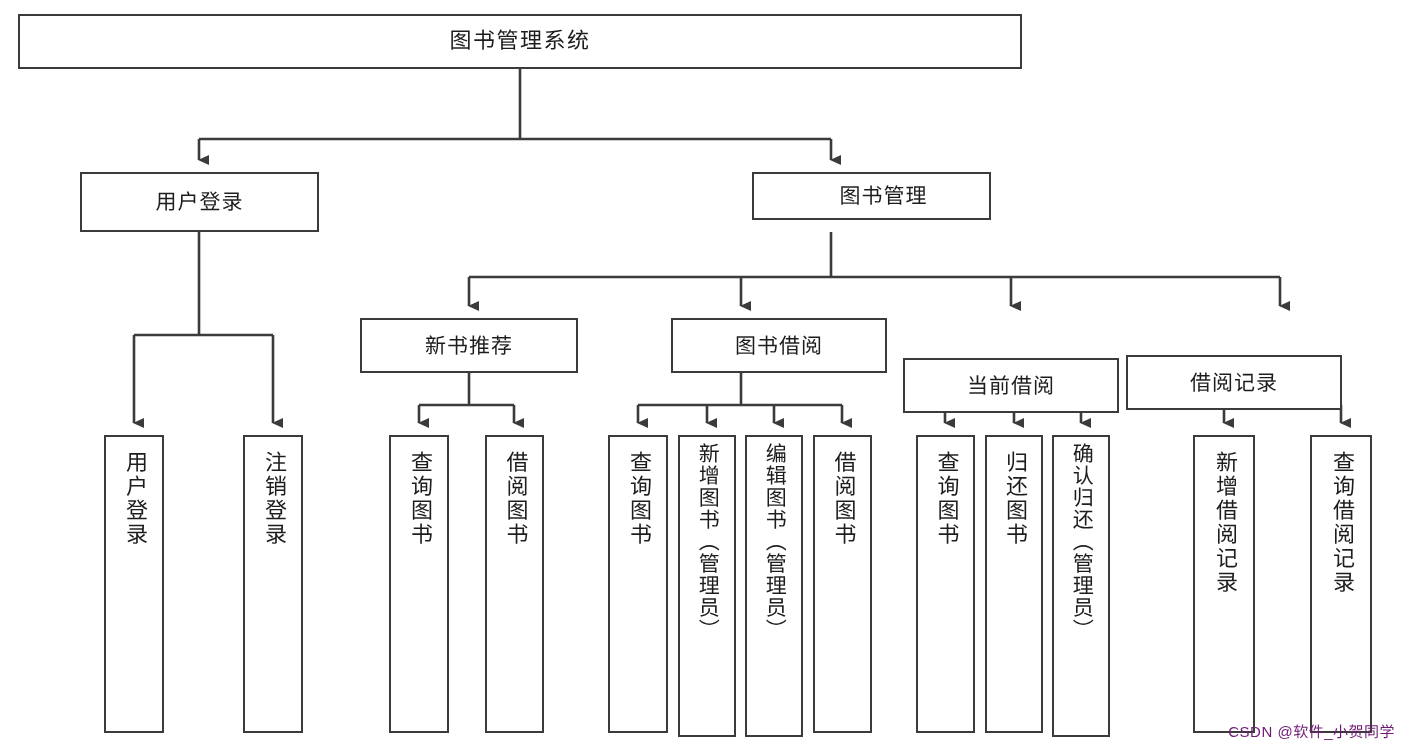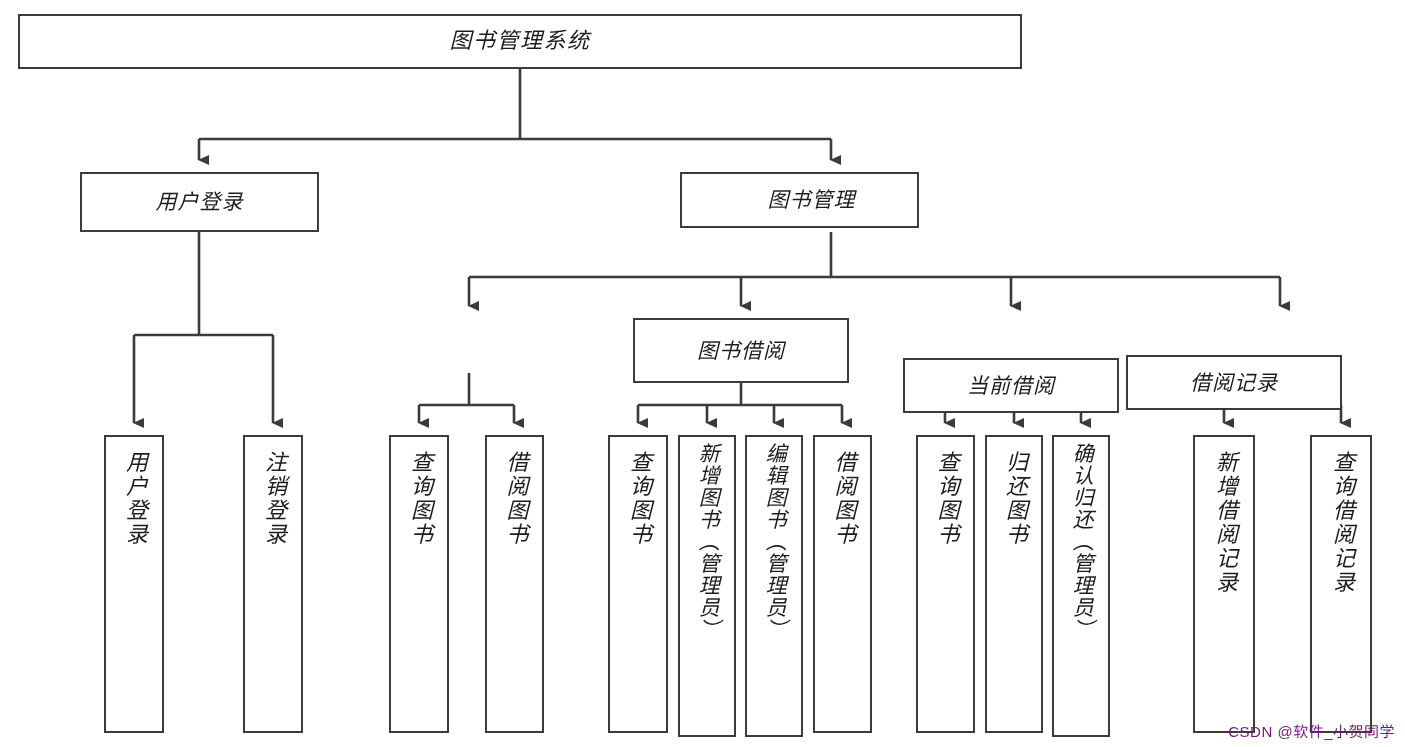--- a/index.html
+++ b/index.html
@@ -33,21 +33,20 @@
     align-items: center;
     justify-content: center;
     color: #1d1d1d;
     z-index: 2;
   }
   .node .label {
     display: block;
     text-align: center;
     line-height: 1.22;
     white-space: nowrap;
-    font-style: italic;
   }
   
   .node.horiz .label {
     font-size: 21px;
     letter-spacing: 1px;
   }
   .node.root .label {
     font-size: 22px;
     letter-spacing: 1.5px;
   }
@@ -139,25 +138,28 @@
     </g>
   </svg>
 
   <div class="node horiz root" style="left: 18px; top: 14px; width: 1004px; height: 55px;">
     <span class="label">图书管理系统</span>
   </div>
 
   <div class="node horiz" style="left: 80px; top: 172px; width: 239px; height: 60px;">
     <span class="label">用户登录</span>
   </div>
-  <div class="node horiz" style="left: 680px; top: 172px; width: 239px; height: 56px; padding-left: 24px;">
+  <div class="node horiz" style="left: 752px; top: 172px; width: 239px; height: 48px; padding-left: 24px;">
     <span class="label">图书管理</span>
   </div>
 
-  <div class="node horiz" style="left: 633px; top: 318px; width: 216px; height: 65px;">
+  <div class="node horiz" style="left: 360px; top: 318px; width: 218px; height: 55px;">
+    <span class="label">新书推荐</span>
+  </div>
+  <div class="node horiz" style="left: 671px; top: 318px; width: 216px; height: 55px;">
     <span class="label">图书借阅</span>
   </div>
   <div class="node horiz" style="left: 903px; top: 318px; width: 216px; height: 55px; margin-top: 40px;">
     <span class="label">当前借阅</span>
   </div>
   <div class="node horiz" style="left: 1126px; top: 318px; width: 216px; height: 55px; margin-top: 37px;">
     <span class="label">借阅记录</span>
   </div>
 
   <div class="node vert" style="left: 104px; top: 435px; width: 60px; height: 298px;">

